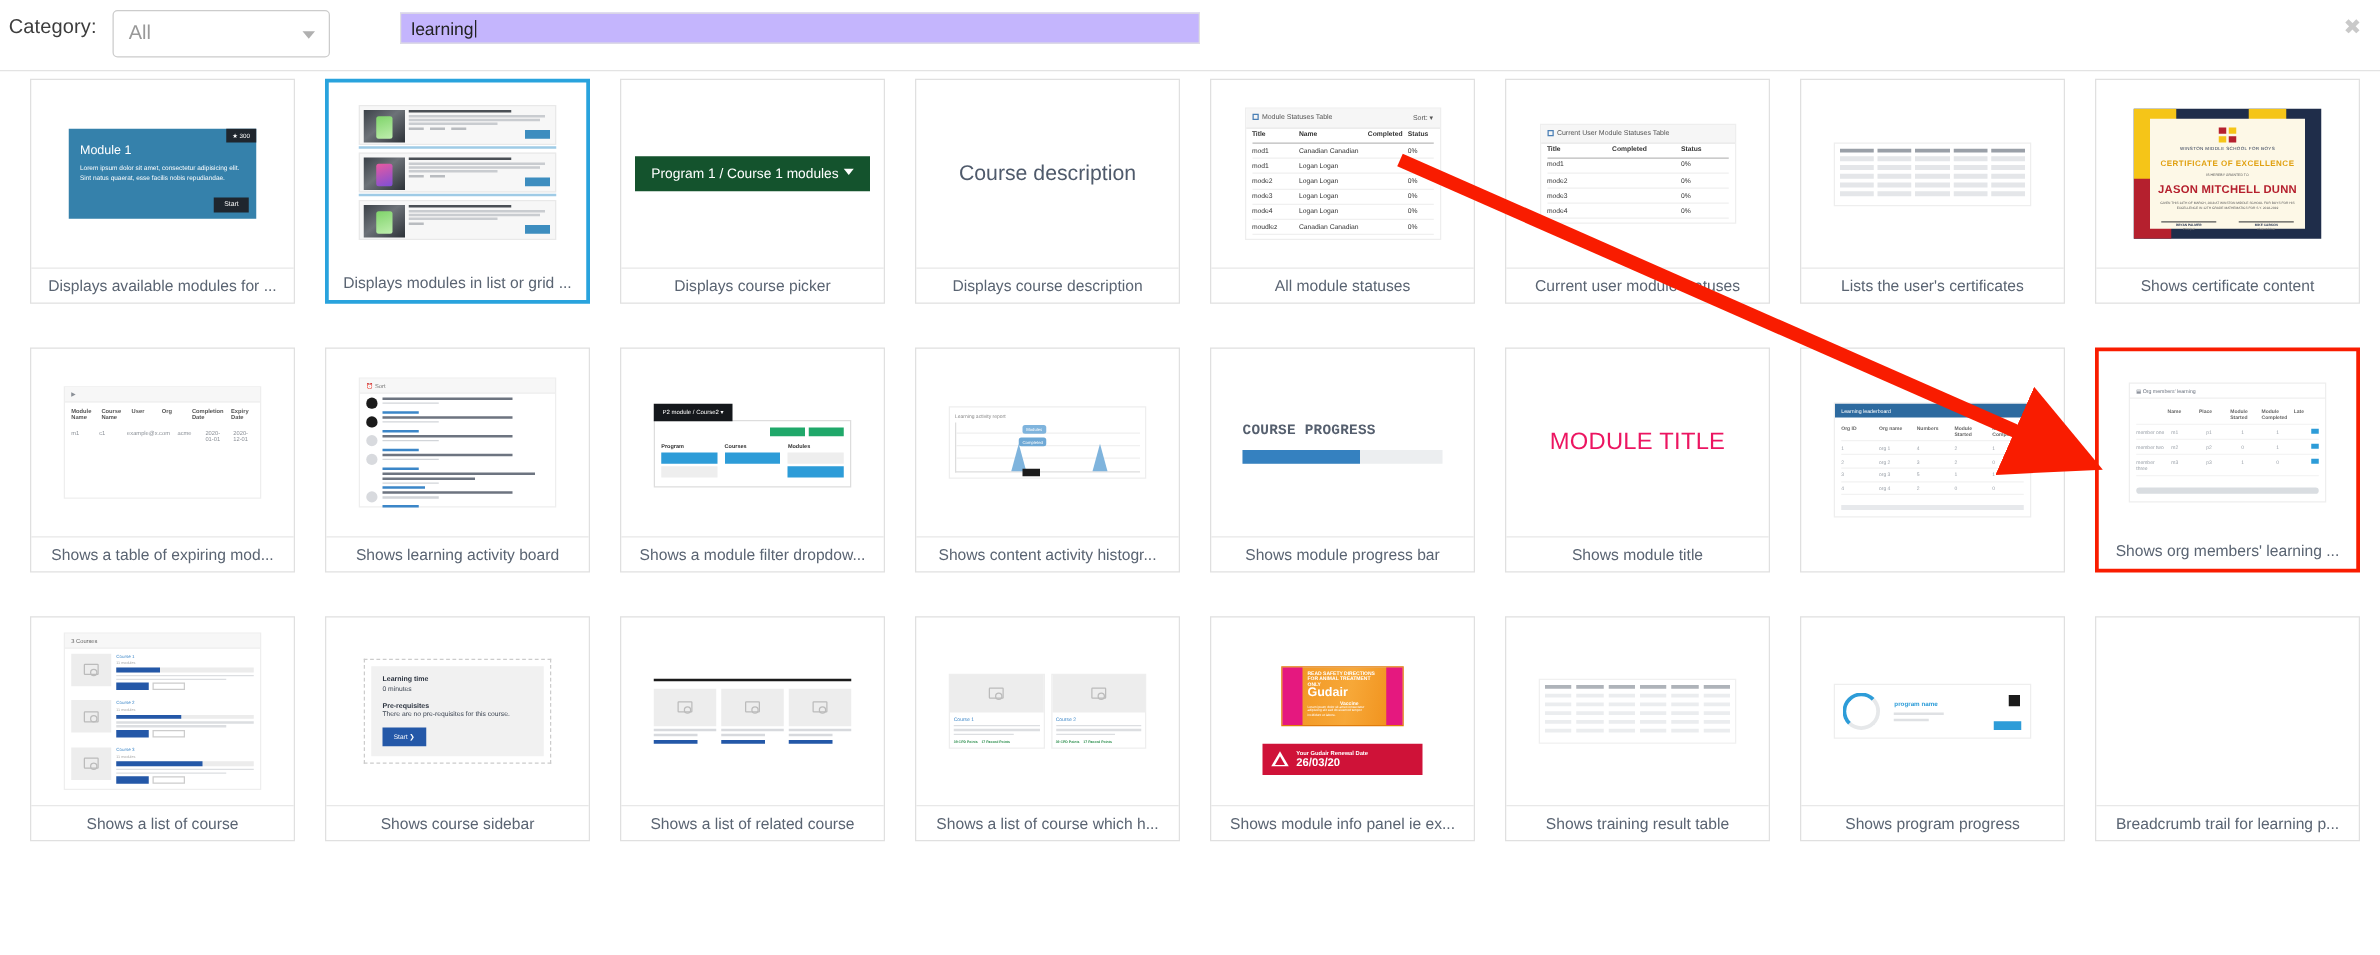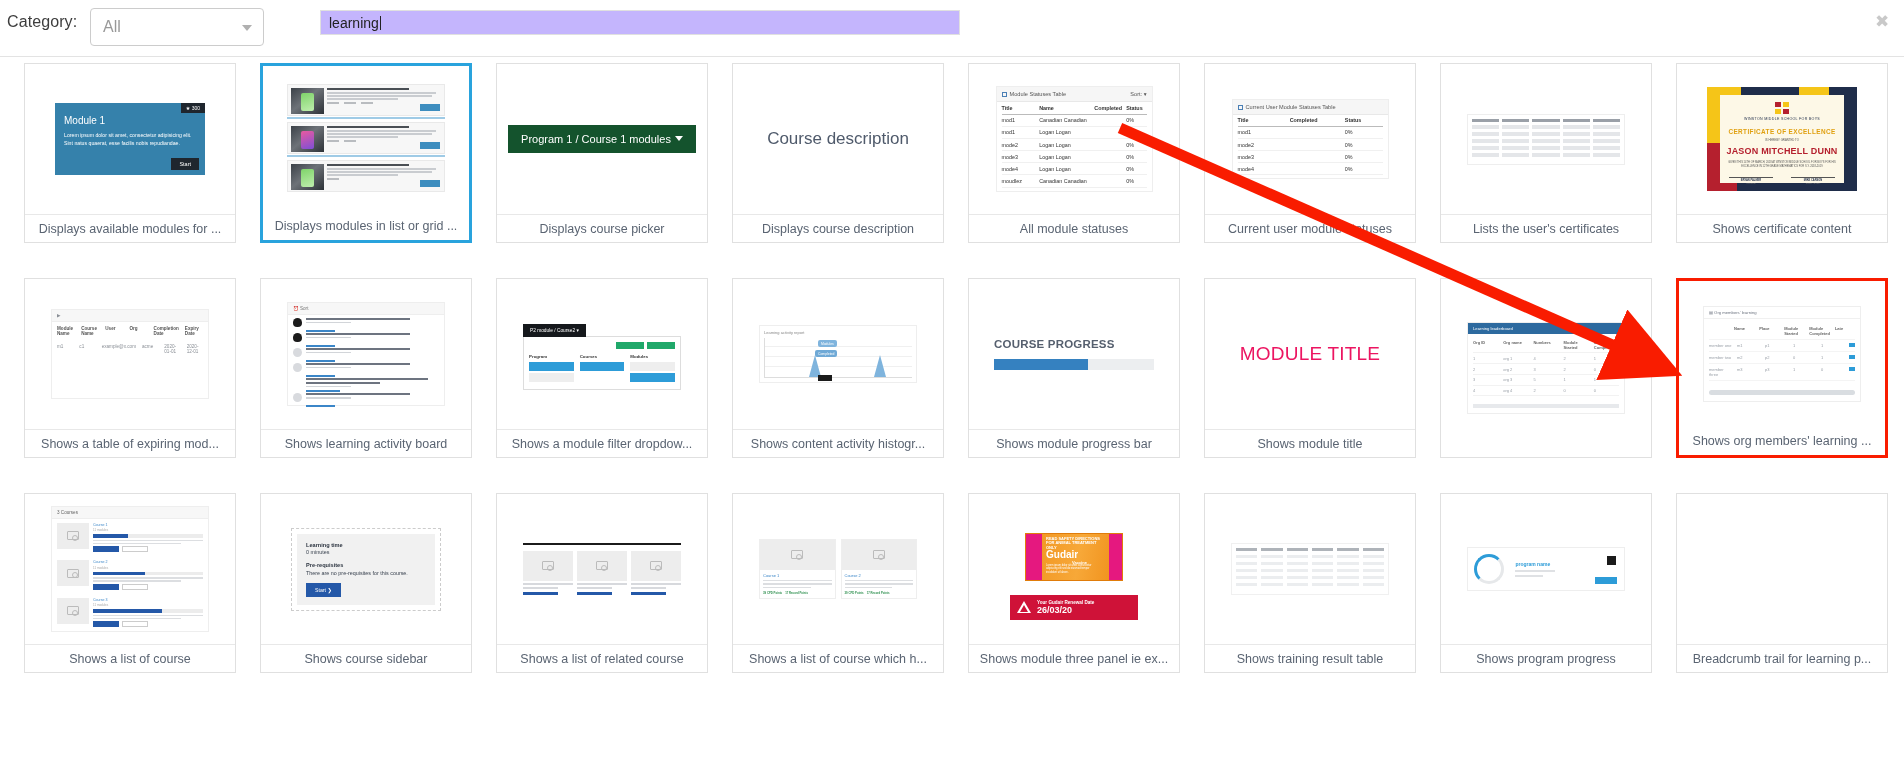--- a/index.html
+++ b/index.html
@@ -262,21 +262,21 @@
     position:absolute; left:36%; top:2px;
     background:#7fb4dd; color:#fff; font-size:3.4px; padding:1.5px 3px; border-radius:2px;
   }
   .tn-hist .tip2 {
     position:absolute; left:34%; top:12px;
     background:#6fa9d6; color:#fff; font-size:3.4px; padding:1.5px 3px; border-radius:2px;
   }
   .tn-hist .blk { position:absolute; left:36%; bottom:-4px; background:#1b1b1b; width:14px; height:6px; }
 
   
-  .tn-prog { width:160px; }
+  .tn-prog { width:160px;font-family:Liberation Mono, monospace; }
   .tn-prog .ttl { font-size:11.5px; font-weight:bold; color:#555f6e; letter-spacing:.2px; }
   .tn-prog .track { margin-top:9px; height:11px; background:#eceef0; position:relative; }
   .tn-prog .fill { position:absolute; left:0; top:0; bottom:0; width:59%; background:#3581c0; }
 
   
   .tn-title { font-size:19px; color:#ec1561; letter-spacing:.2px; }
 
   
   .tn-lead { width:158px; background:#fff; border:1px solid #eee; font-size:4px; color:#9aa0a8; }
   .tn-lead .hd { background:#2d6a9f; color:#fff; padding:3px 5px; font-size:4.2px; }
@@ -1140,21 +1140,21 @@
               </div>
               <div class="alert">
                 <div class="tri"></div>
                 <div>
                   <div class="t1">Your Gudair Renewal Date</div>
                   <div class="t2">26/03/20</div>
                 </div>
               </div>
             </div>
           </div>
-          <div class="caption">Shows module three panel ie ex...</div>
+          <div class="caption">Shows module info panel ie ex...</div>
         </div>
       </div>
 
       <div class="cell">
         <div class="card">
           <div class="thumb">
             <div class="tn-train">
               <div class="r h">
                   <i></i>
                   <i></i>

